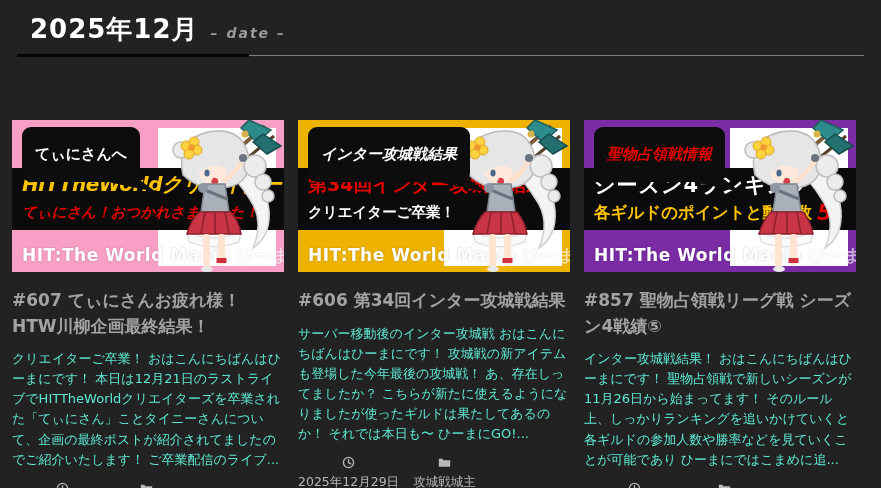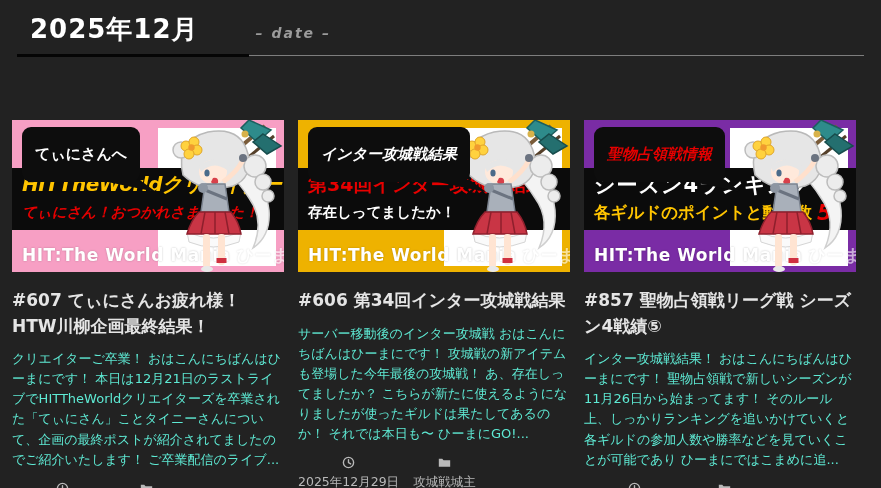--- a/index.html
+++ b/index.html
@@ -9,21 +9,21 @@
     background:#222222;
     font-family:"DejaVu Sans","Liberation Sans",sans-serif;
   }
   .page { width:881px; height:488px; }
 
   
   .archive-header {
     margin:0 17px; padding:12px 0 8px;
     border-bottom:1px solid #7e7e7e;
     position:relative;
-    display:flex; align-items:baseline;gap:45px;
+    display:flex; align-items:baseline;
   }
   .archive-header::after {
     content:""; position:absolute; left:0; bottom:-2px;
     width:232px; height:3px; background:#050505;
   }
   .page-title {
     margin:0 0 0 13px; font-size:26px; font-weight:bold;
     color:#ffffff; letter-spacing:1px;
   }
   .page-subtitle {
@@ -75,21 +75,21 @@
     text-shadow:0 0 2px rgba(0,0,0,.25);
   }
   .watermark .wm2 { opacity:.6; margin-left:6px; }
 
   .chara { position:absolute; right:1px; top:0; width:130px; height:152px; z-index:3; pointer-events:none; }
   .chara svg { width:100%; height:100%; display:block; }
 
   
   .card-title {
     margin:16px 0 10px; font-size:17px; font-weight:bold;
-    color:#e5e5e5; line-height:1.5; cursor:pointer;
+    color:#a3a3a3; line-height:1.5; cursor:pointer;
   }
   .card-excerpt {
     margin:0 0 12px; font-size:13px; color:#5eead4; line-height:1.55;
   }
   .card-meta { display:flex; align-items:center; gap:14px; font-size:12.5px; color:#b9b9b9; }
   .meta-item { display:flex; align-items:center; gap:5px;flex-direction:column; }
   .meta-item svg { width:13px; height:13px; display:block; }
 </style>
 </head>
 <body>
@@ -168,21 +168,21 @@
           <span>その他</span>
         </span>
       </div>
     </article>
 
     <article class="card" style="--frame: #eeb200; --badge: #ffffff; --l1: #e60000; --l2: #ffffff;">
       <div class="thumb">
         <div class="white-bg"></div>
         <div class="band">
           <div class="band-l1">第34回インター攻城戦結果</div>
-          <div class="band-l2"><span>存在しってましたか！</span><span class="band-accent"></span></div>
+          <div class="band-l2"><span>クリエイターご卒業！</span><span class="band-accent"></span></div>
         </div>
         <div class="watermark"><span>HIT:The World Mania</span><span class="wm2">ひーまに</span></div>
         <div class="chara">
   <svg viewBox="0 0 130 152" xmlns="http://www.w3.org/2000/svg">
     <line x1="58" y1="52" x2="112" y2="6" stroke="#7a5c3a" stroke-width="4"></line>
     <line x1="70" y1="58" x2="121" y2="16" stroke="#55402a" stroke-width="3"></line>
     <polygon points="96,0 118,10 104,22 88,8" fill="#2e8b8b" stroke="#1c5e5e" stroke-width="1.5"></polygon>
     <polygon points="110,14 128,26 114,34 100,22" fill="#246f6f" stroke="#174d4d" stroke-width="1.5"></polygon>
     <circle cx="92" cy="14" r="3.5" fill="#d8b24a"></circle>
     <path d="M78,40 Q112,52 116,90 Q118,116 100,128 Q112,100 96,78 Q86,62 74,52 Z" fill="#f4f4f4" stroke="#cfcfcf" stroke-width="1.5"></path>

